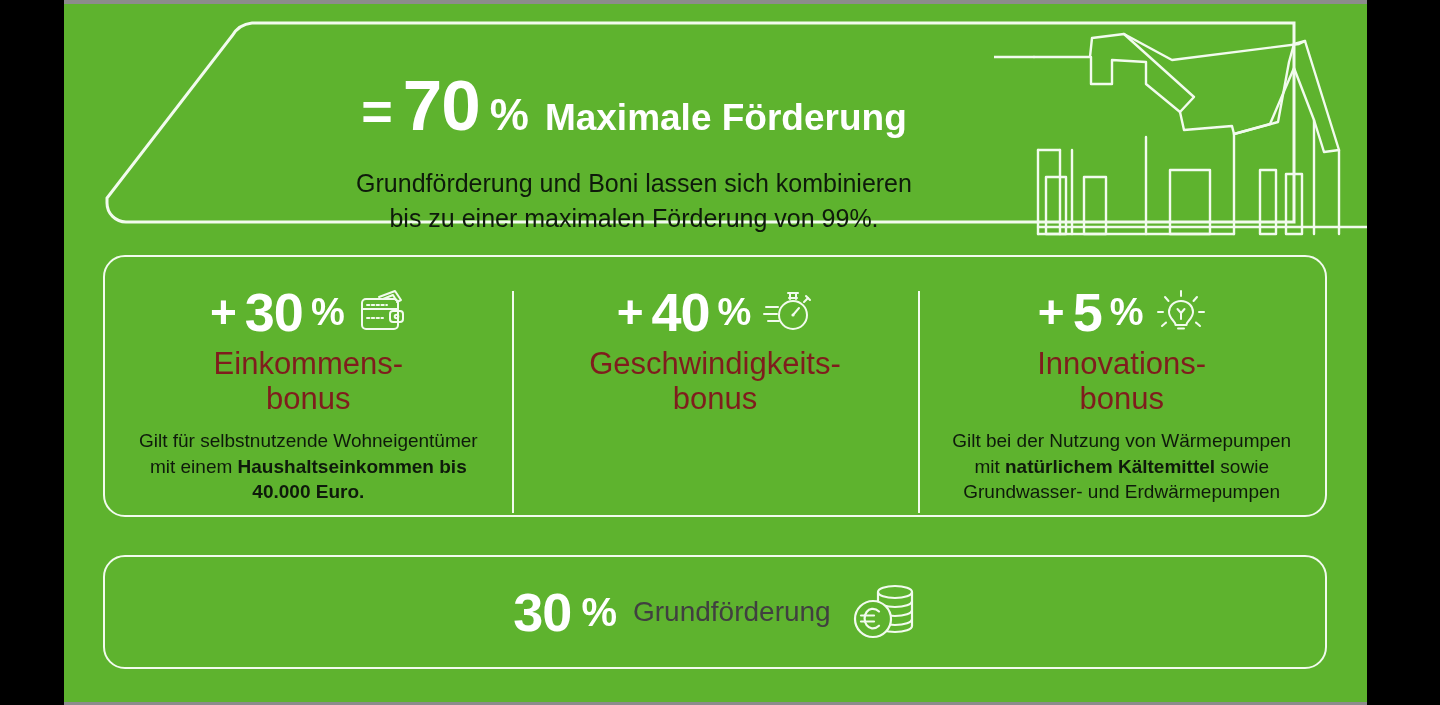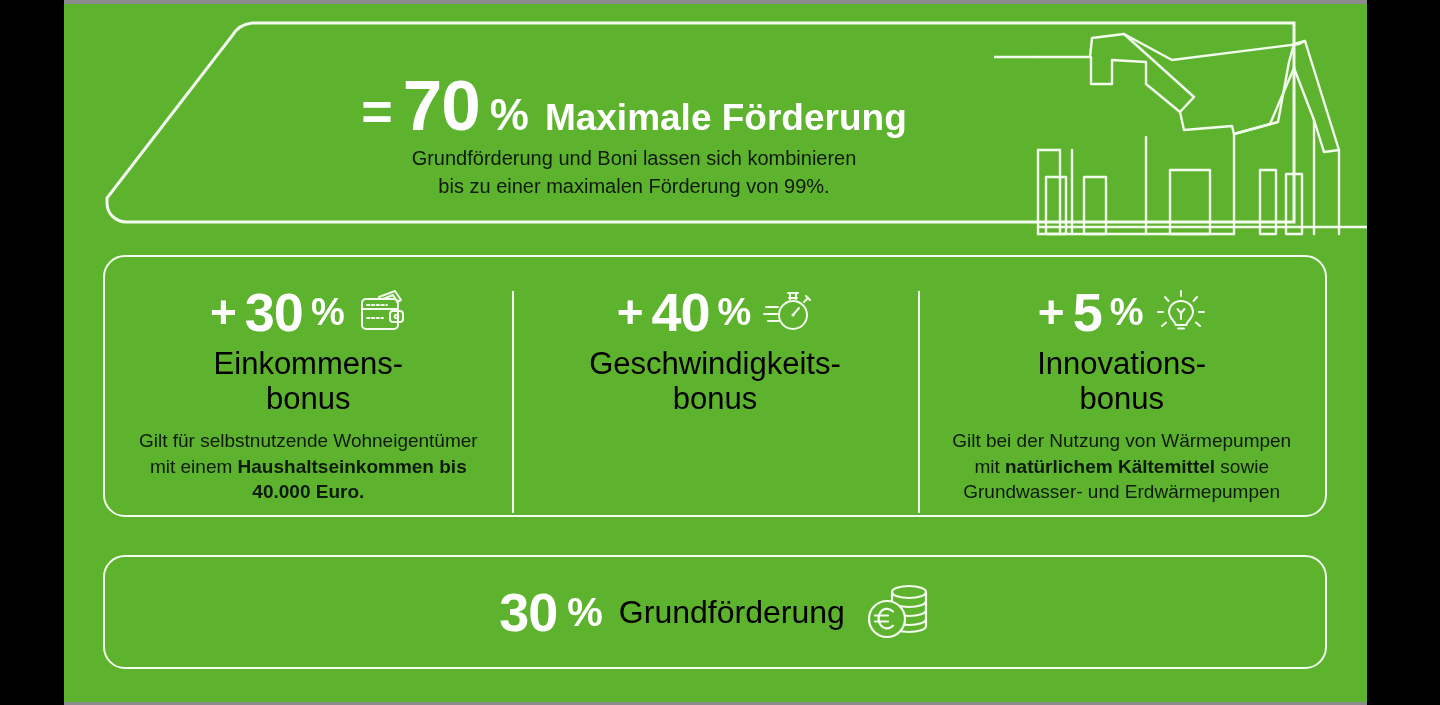--- a/index.html
+++ b/index.html
@@ -19,21 +19,21 @@
   #hero-shape{position:absolute;inset:0;}
   #hero-shape svg{display:block;width:100%;height:100%;}
 
   #hero-text{position:absolute;left:150px;top:50px;width:760px;text-align:center;}
   .hero-line1{display:flex;align-items:baseline;justify-content:center;
               gap:10px;white-space:nowrap;}
   .big-eq{font-size:54px;font-weight:700;color:#fff;line-height:1;}
   .big-num{font-size:71px;font-weight:700;color:#fff;line-height:1;letter-spacing:-1px;}
   .big-pct{font-size:44px;font-weight:700;color:#fff;line-height:1;}
   .hero-title{font-size:37px;font-weight:700;color:#fff;line-height:1;margin-left:6px;}
-  .hero-sub{margin-top:4px;font-size:20px;line-height:1.38;color:#0e1a0b;font-weight:400;}
+  .hero-sub{margin-top:25px;font-size:25px;line-height:1.38;color:#0e1a0b;font-weight:400;}
 
   
   #house{position:absolute;left:930px;top:18px;width:390px;height:225px;}
   #house svg{display:block;width:100%;height:100%;}
 
   
   #bonus-card{position:absolute;left:39px;top:251px;width:1224px;height:262px;
               border:2px solid #f2fbee;border-radius:22px;box-sizing:border-box;}
   #bonus-cols{position:absolute;inset:0;display:flex;}
   .bcol{flex:1;position:relative;display:flex;flex-direction:column;
@@ -42,35 +42,35 @@
         width:2px;height:222px;background:#f2fbee;}
 
   .pct-row{display:flex;align-items:center;justify-content:center;gap:8px;
            white-space:nowrap;height:58px;}
   .pct-plus{font-size:46px;font-weight:700;color:#fff;line-height:1;}
   .pct-num{font-size:54px;font-weight:700;color:#fff;line-height:1;letter-spacing:-1px;}
   .pct-sym{font-size:38px;font-weight:700;color:#fff;line-height:1;}
   .pct-icon{width:50px;height:46px;margin-left:4px;flex:0 0 auto;}
   .pct-icon svg{display:block;width:100%;height:100%;}
 
-  .bonus-name{margin-top:6px;font-size:31px;line-height:1.12;color:#000000;
+  .bonus-name{margin-top:6px;font-size:31px;line-height:1.12;color:#7f1d1d;
               font-weight:400;text-align:center;}
   .bonus-desc{margin-top:12px;font-size:19px;line-height:1.32;color:#0e1a0b;
               text-align:center;font-weight:400;max-width:345px;}
   .bonus-desc b{font-weight:700;}
 
   
   #base-card{position:absolute;left:39px;top:551px;width:1224px;height:114px;
              border:2px solid #f2fbee;border-radius:22px;box-sizing:border-box;
              display:flex;align-items:center;justify-content:center;}
   .base-row{display:flex;align-items:center;justify-content:center;gap:10px;
             white-space:nowrap;}
   .base-num{font-size:54px;font-weight:700;color:#fff;line-height:1;letter-spacing:-1px;}
   .base-sym{font-size:40px;font-weight:700;color:#fff;line-height:1;}
-  .base-title{font-size:32px;font-weight:400;color:#000000;line-height:1;margin-left:6px;}
+  .base-title{font-size:28px;font-weight:400;color:#404040;line-height:1;margin-left:6px;}
   .base-icon{width:66px;height:62px;margin-left:10px;}
   .base-icon svg{display:block;width:100%;height:100%;}
 </style>
 </head>
 <body>
 
 <div id="stage">
   <div id="frame"></div>
   <div id="panel">
 

